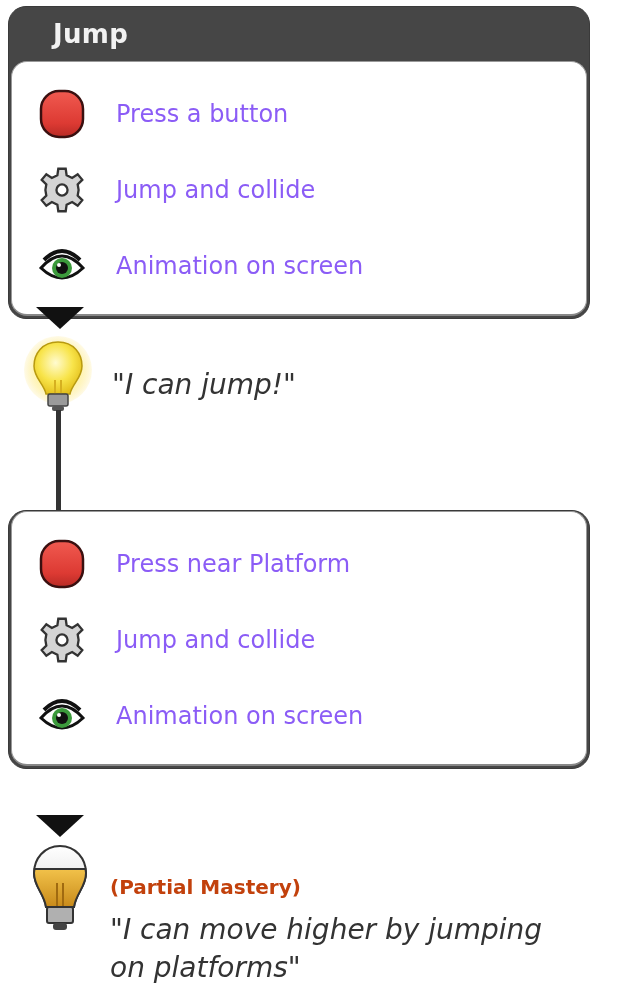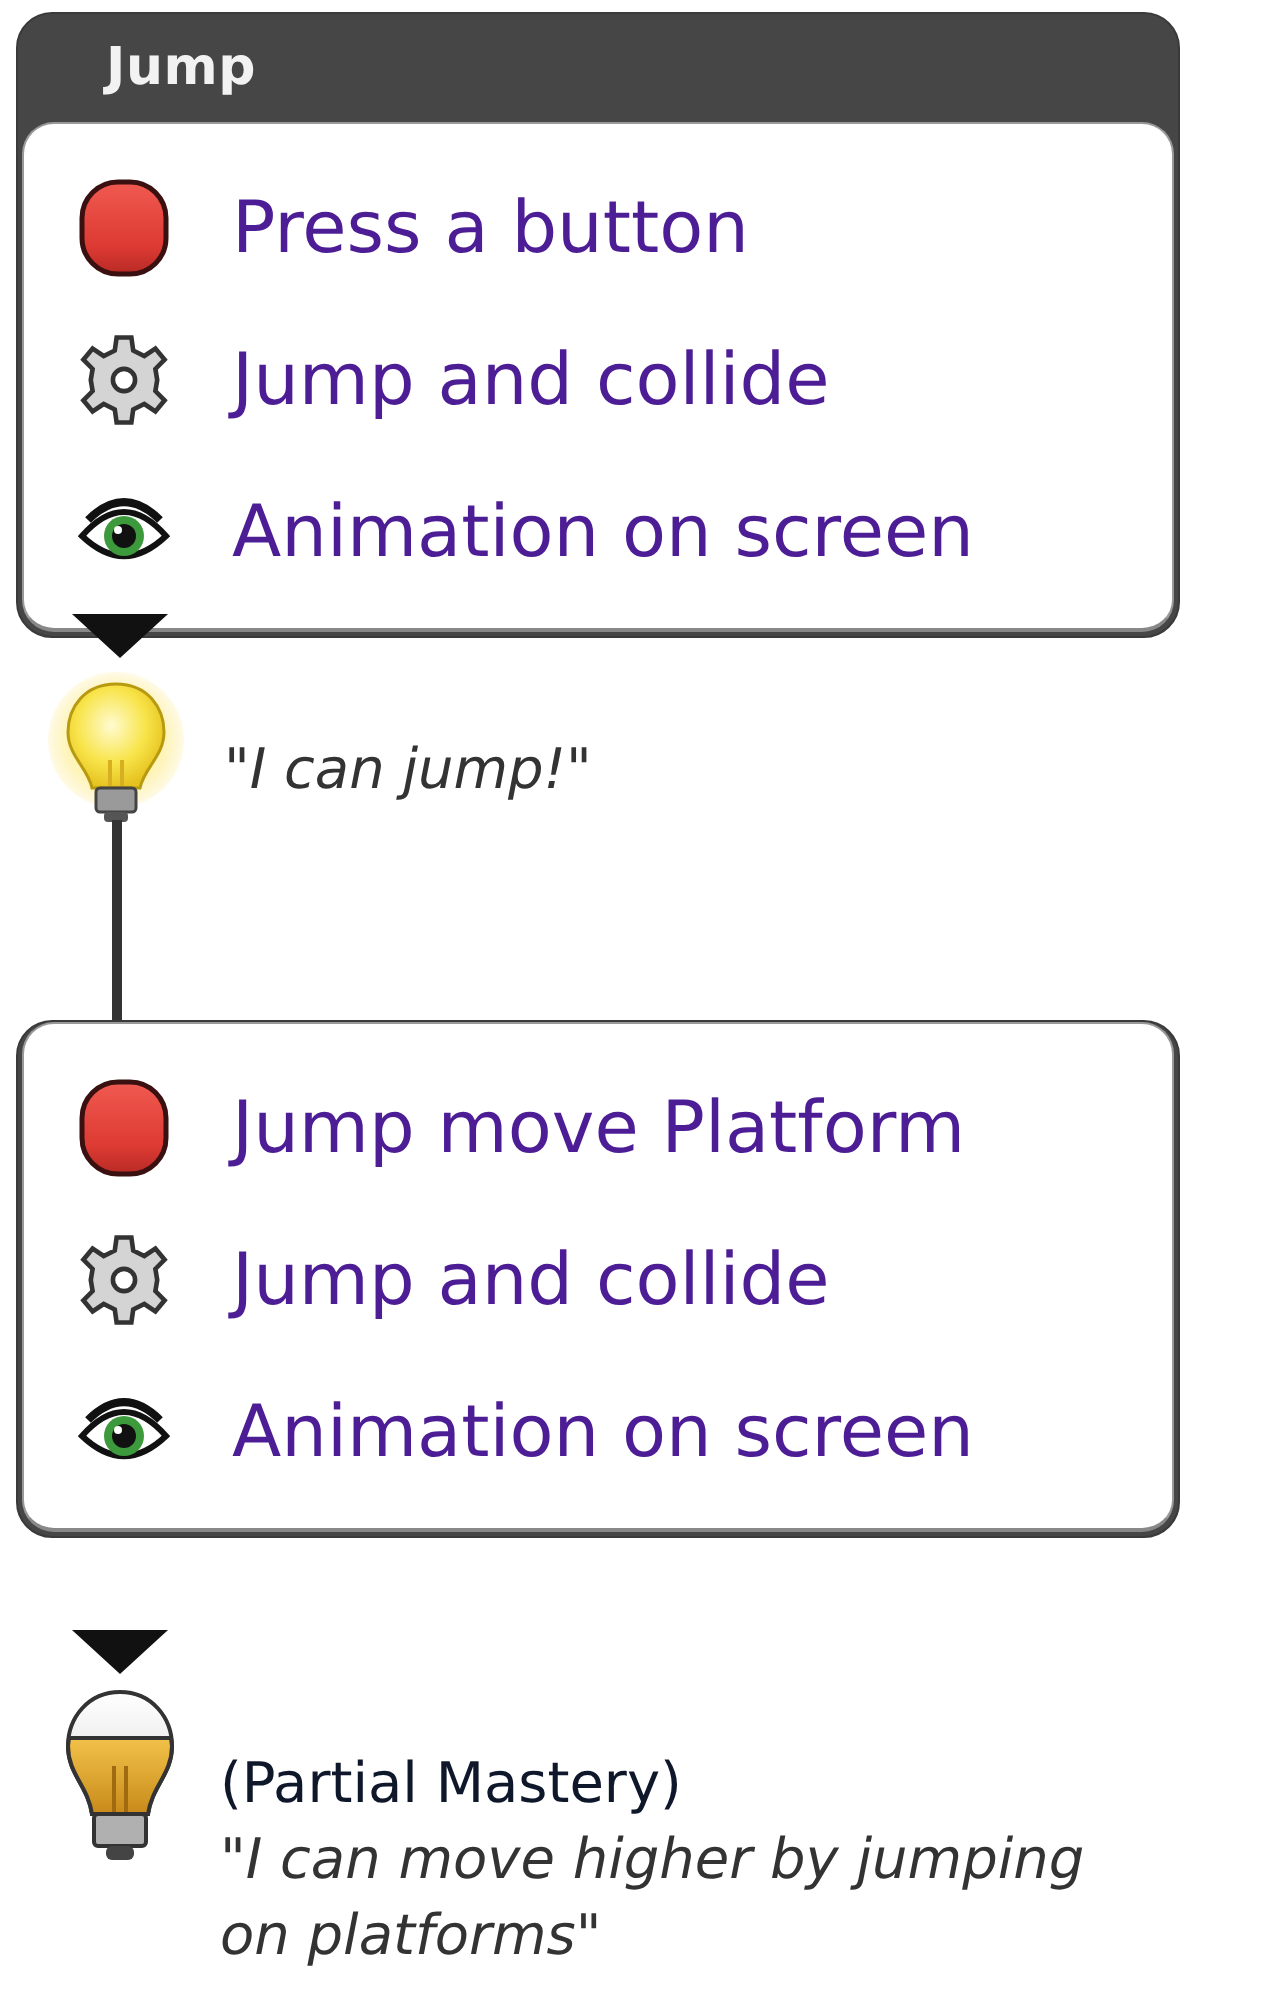--- a/index.html
+++ b/index.html
@@ -2,25 +2,25 @@
 <html><head>
 <meta charset="utf-8">
 <style>
   html, body { margin:0; padding:0; background:#ffffff; }
   body { width:640px; height:995px; position:relative; overflow:hidden; font-family:"DejaVu Sans", sans-serif; color:#222; }
   .card { position:absolute; left:8px; width:582px; background:#464646; border-radius:18px; border:1px solid #3a3a3a; box-sizing:border-box; }
   .card-title { height:54px; line-height:54px; padding-left:44px; color:#f2f2f2; font-weight:bold; font-size:26px; letter-spacing:0.3px; }
   .card-body { background:#ffffff; margin:0 2px 2px 2px; border-radius:16px; border:1px solid #999; border-bottom:2px solid #888; box-sizing:border-box; padding:14px 0 10px 0; }
   .row { height:76px; display:flex; align-items:center; }
   .row .ico { width:56px; height:56px; margin-left:22px; margin-right:26px; display:flex; align-items:center; justify-content:center; }
-  .row .txt { font-size:36px; color:#4c1d95;text-align:center; }
+  .row .txt { font-size:24px; color:#8b5cf6;text-align:center; }
   .pointer { position:absolute; width:0; height:0; border-left:24px solid transparent; border-right:24px solid transparent; border-top:22px solid #111; }
   .connector { position:absolute; width:5px; background:#333; }
   .quote { position:absolute; font-style:italic; font-size:28px; color:#333; }
-  .mastery { position:absolute; font-weight:normal; font-size:28px; color:#0f172a; }
+  .mastery { position:absolute; font-weight:bold; font-size:20px; color:#c2410c; }
 </style>
 </head>
 <body>
 
 <svg width="0" height="0" style="position:absolute">
   <defs>
     <linearGradient id="redg" x1="0" y1="0" x2="0" y2="1">
       <stop offset="0" stop-color="#f05a50"></stop>
         <stop offset="0.7" stop-color="#dd3a33"></stop>
         <stop offset="1" stop-color="#b82a25"></stop>
@@ -97,21 +97,21 @@
 <div class="quote" style="left:112px; top:368px;">"I can jump!"</div>
 
 <div class="card" style="top:510px;">
   <div class="card-body">
     <div class="row">
       <span class="ico">
         <svg width="46" height="50" viewBox="0 0 46 50">
             <rect x="2" y="2" width="42" height="46" rx="18" fill="url(#redg)" stroke="#3a1010" stroke-width="2.5"></rect>
           </svg>
       </span>
-      <span class="txt">Jump move Platform</span>
+      <span class="txt">Press near Platform</span>
     </div>
     <div class="row">
       <span class="ico">
         <svg width="48" height="52" viewBox="-26 -26 52 52">
             <g fill="#d4d4d4" stroke="#333" stroke-width="2.5">
               <path d="M-4,-23 L4,-23 L5,-16 L11,-13 L17,-17 L22,-11 L17,-6 L18,0 L17,6 L22,11 L17,17 L11,13 L5,16 L4,23 L-4,23 L-5,16 L-11,13 L-17,17 L-22,11 L-17,6 L-18,0 L-17,-6 L-22,-11 L-17,-17 L-11,-13 L-5,-16 Z"></path>
               <circle r="6" fill="#fff"></circle>
             </g>
           </svg>
       </span>

